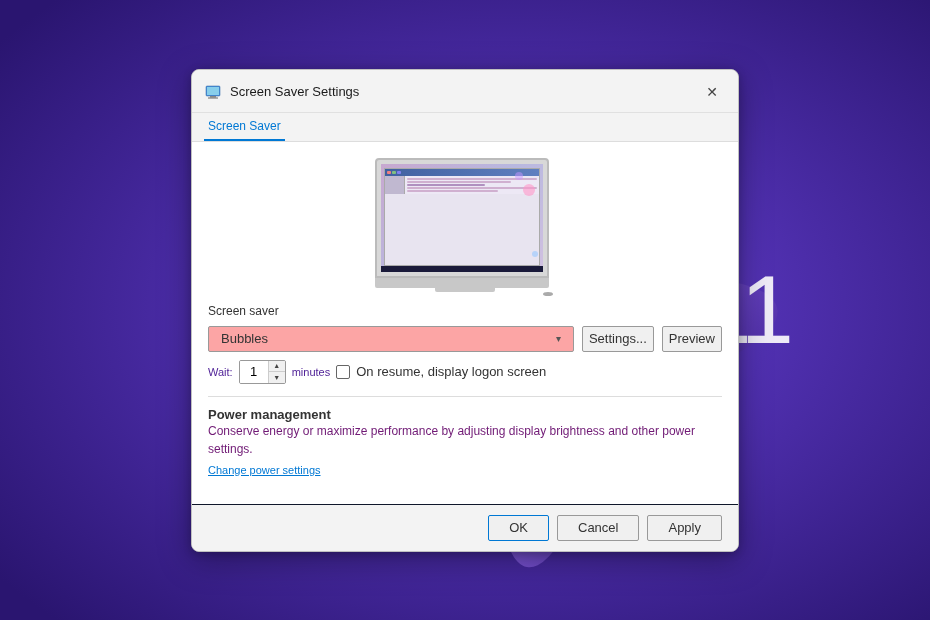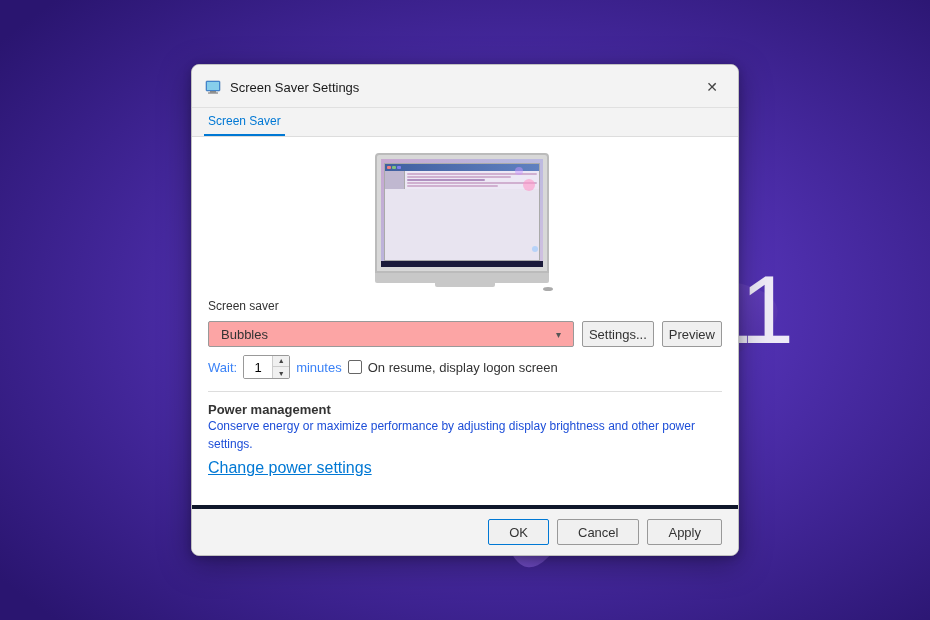--- a/index.html
+++ b/index.html
@@ -232,22 +232,22 @@
 
     
     .wait-row {
       display: flex;
       align-items: center;
       gap: 6px;
       margin-bottom: 12px;
     }
 
     .wait-label {
-      font-size: 13px;
-      color: #3b82f6;
+      font-size: 11px;
+      color: #4c1d95;
     }
 
     .spinner-input {
       display: flex;
       align-items: center;
       border: 1px solid #999;
       border-radius: 2px;
       height: 24px;
       overflow: hidden;
     }
@@ -323,40 +323,40 @@
     }
 
     .power-title {
       font-size: 13px;
       font-weight: 600;
       color: #333;
     }
 
     .power-desc {
       font-size: 12px;
-      color: #1d4ed8;
+      color: #701a75;
       line-height: 1.5;
       margin-bottom: 6px;
     }
 
     .power-link {
-      font-size: 16px;
+      font-size: 11px;
       color: #0078d4;
       cursor: pointer;
       text-decoration: underline;
     }
 
     
     .dialog-footer {
       background: #f3f3f3;
       padding: 10px 16px;
       display: flex;
       justify-content: flex-end;
       gap: 8px;
-      border-top: 4px solid #0f172a;
+      border-top: 1px solid #0f172a;
     }
 
     .btn-footer {
       height: 26px;
       padding: 0 20px;
       border: 1px solid #999;
       border-radius: 2px;
       background: #f0f0f0;
       font-size: 13px;
       color: #333;

